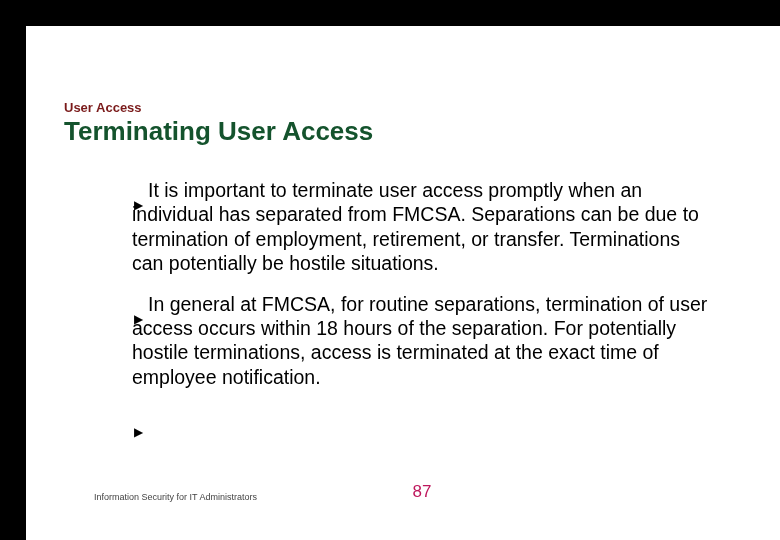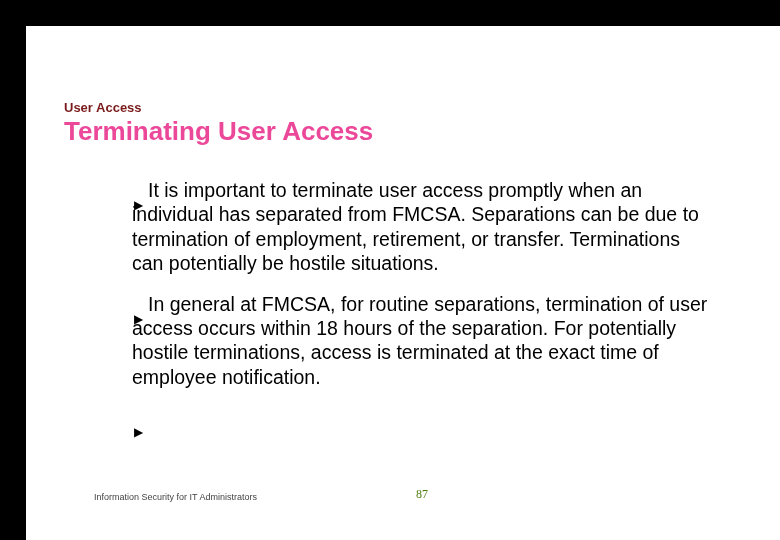--- a/index.html
+++ b/index.html
@@ -13,21 +13,21 @@
   .section-label {
     position: absolute;
     top: 58px; left: 22px;
     font-size: 13px; font-weight: bold;
     color: #7a1a1a;
   }
   .title {
     position: absolute;
     top: 74px; left: 22px;
     font-size: 26px; font-weight: bold;
-    color: #ec4899;
+    color: #14532d;
   }
   .body {
     position: absolute;
     top: 120px; left: 60px; right: 40px;
     color: #000;
   }
   .bullet {
     position: relative;
     padding-left: 14px;
     font-size: 19.5px;
@@ -43,23 +43,22 @@
   .footer-left {
     position: absolute;
     bottom: 28px; left: 22px;
     font-size: 9px;
     color: #444;
     padding-left: 30px;
   }
   .footer-page {
     position: absolute;
     bottom: 28px; left: 50%; transform: translateX(-50%);
-    font-size: 12px;
-    color: #4d7c0f;
-    font-family: Liberation Serif, serif;
+    font-size: 17px;
+    color: #be185d;
   }
 </style>
 </head>
 <body>
 
 <div class="slide">
   <div class="section-label">User Access</div>
   <div class="title">Terminating User Access</div>
 
   <div class="body">

